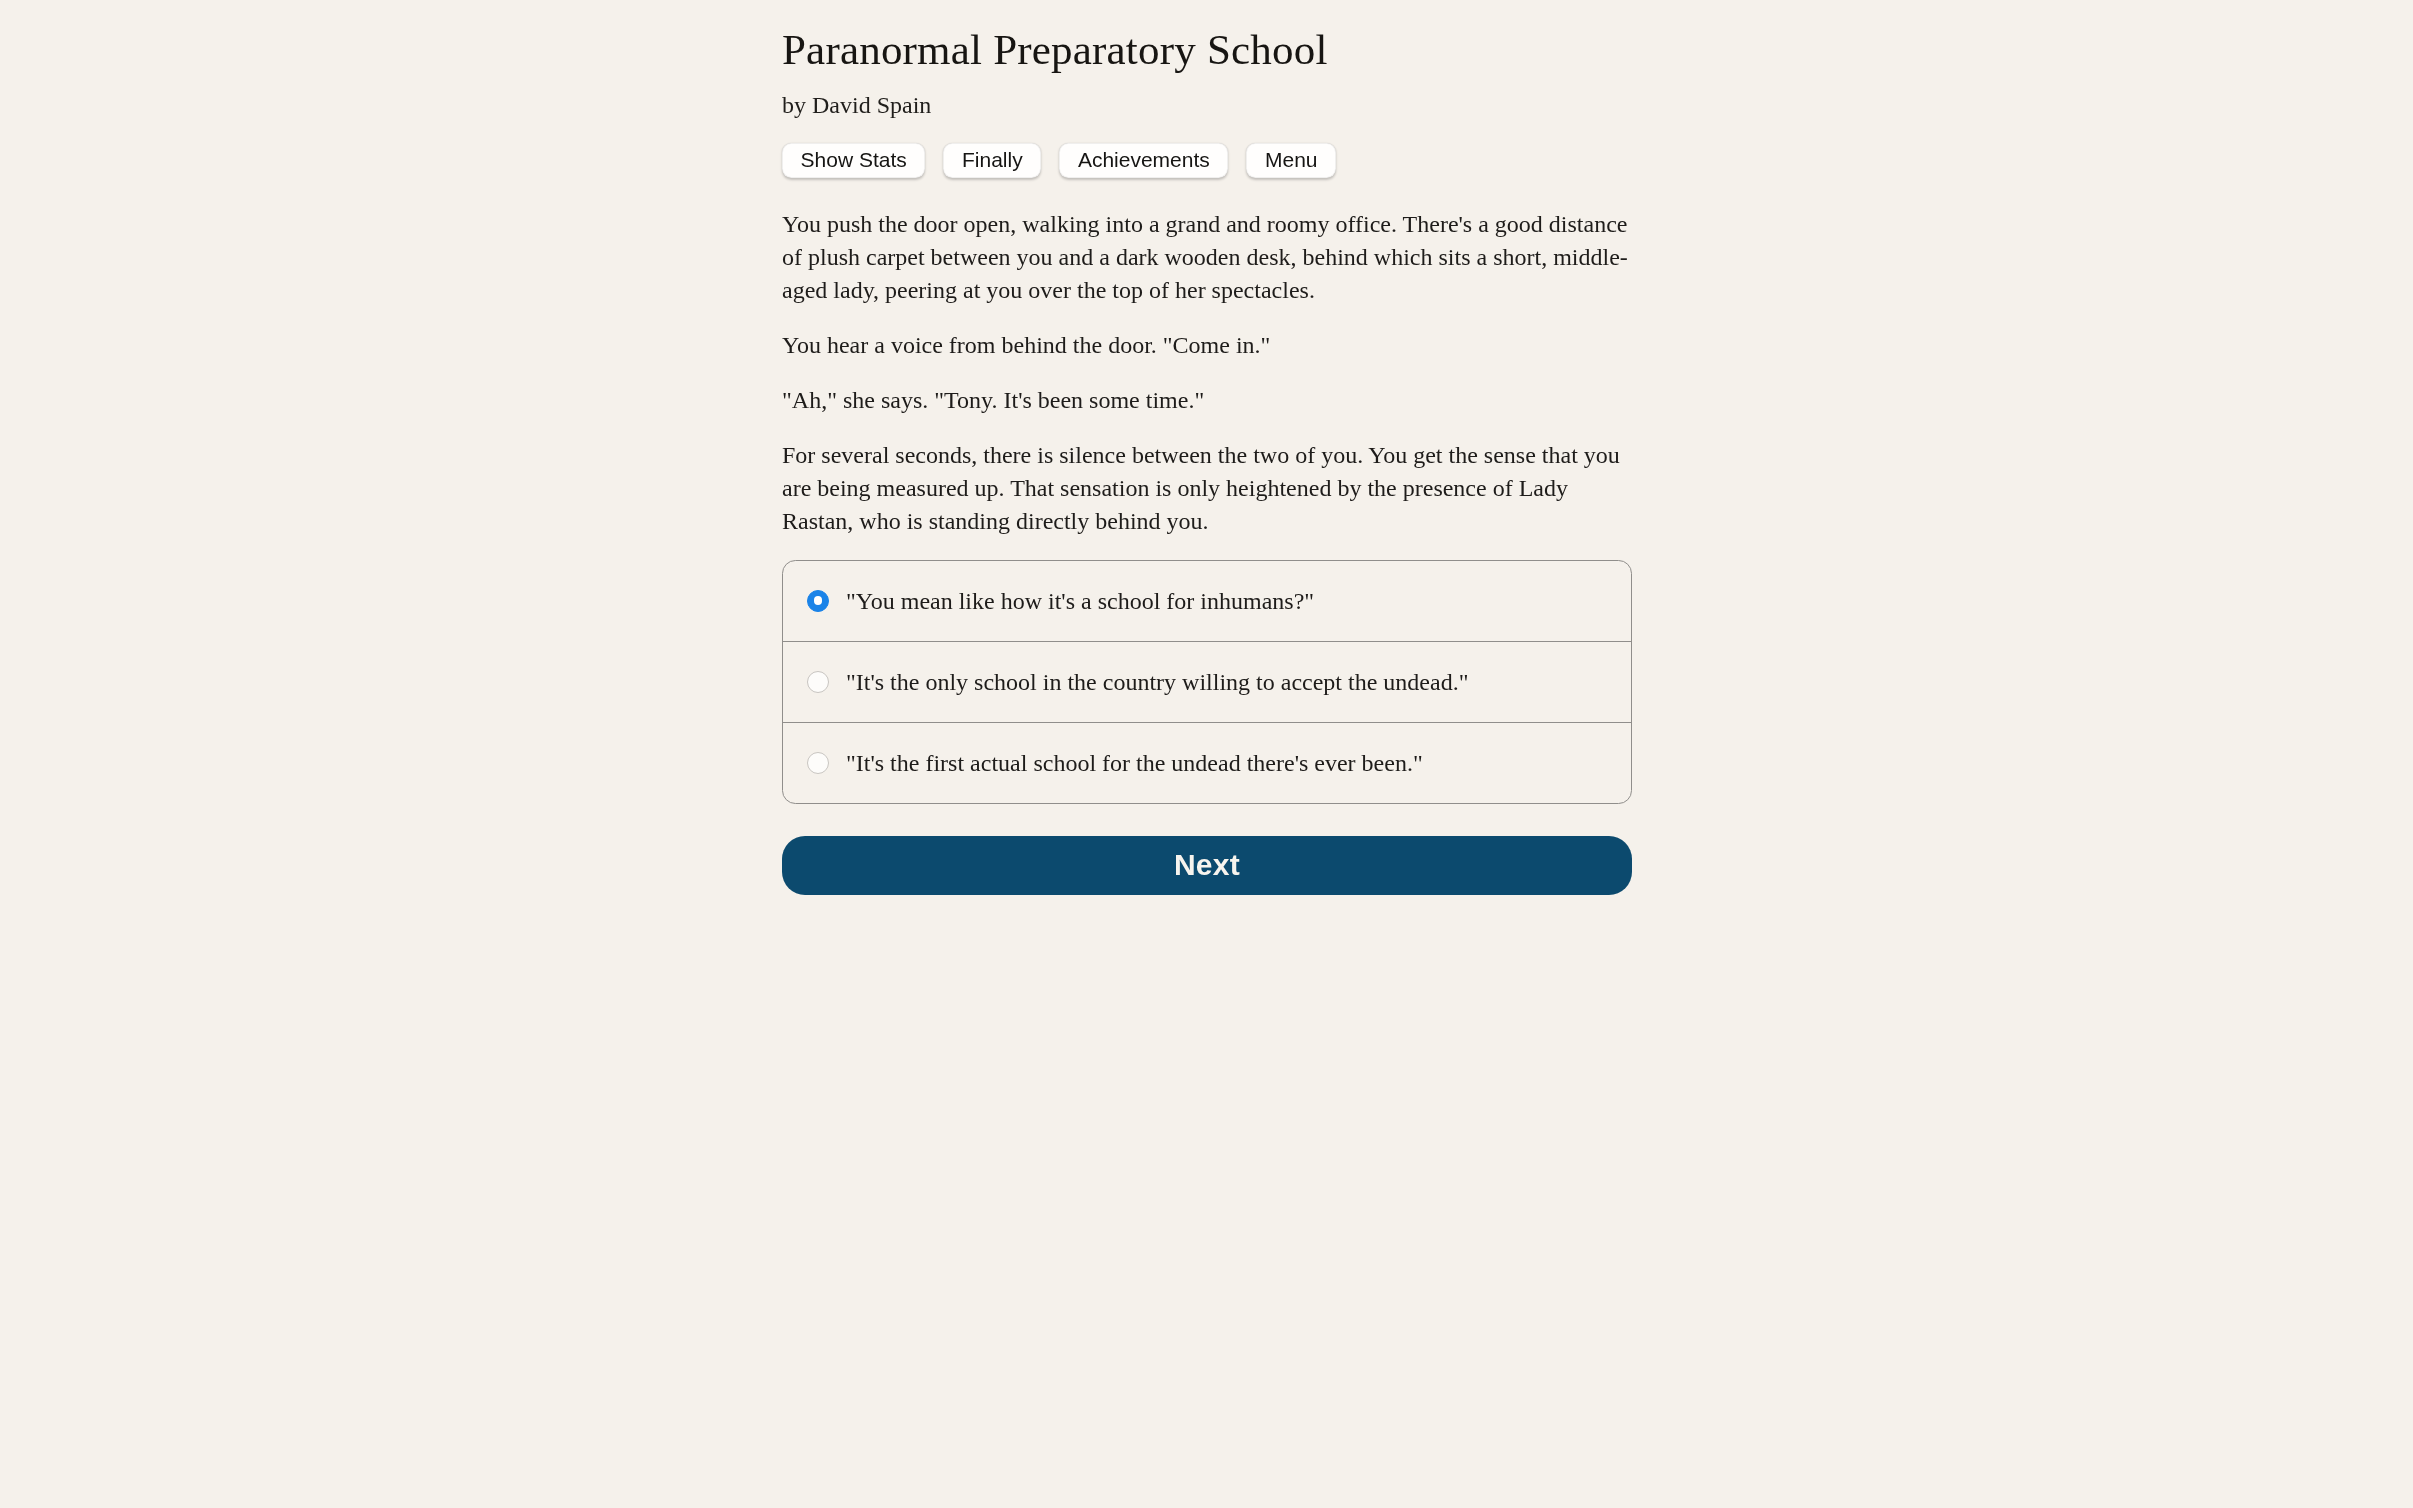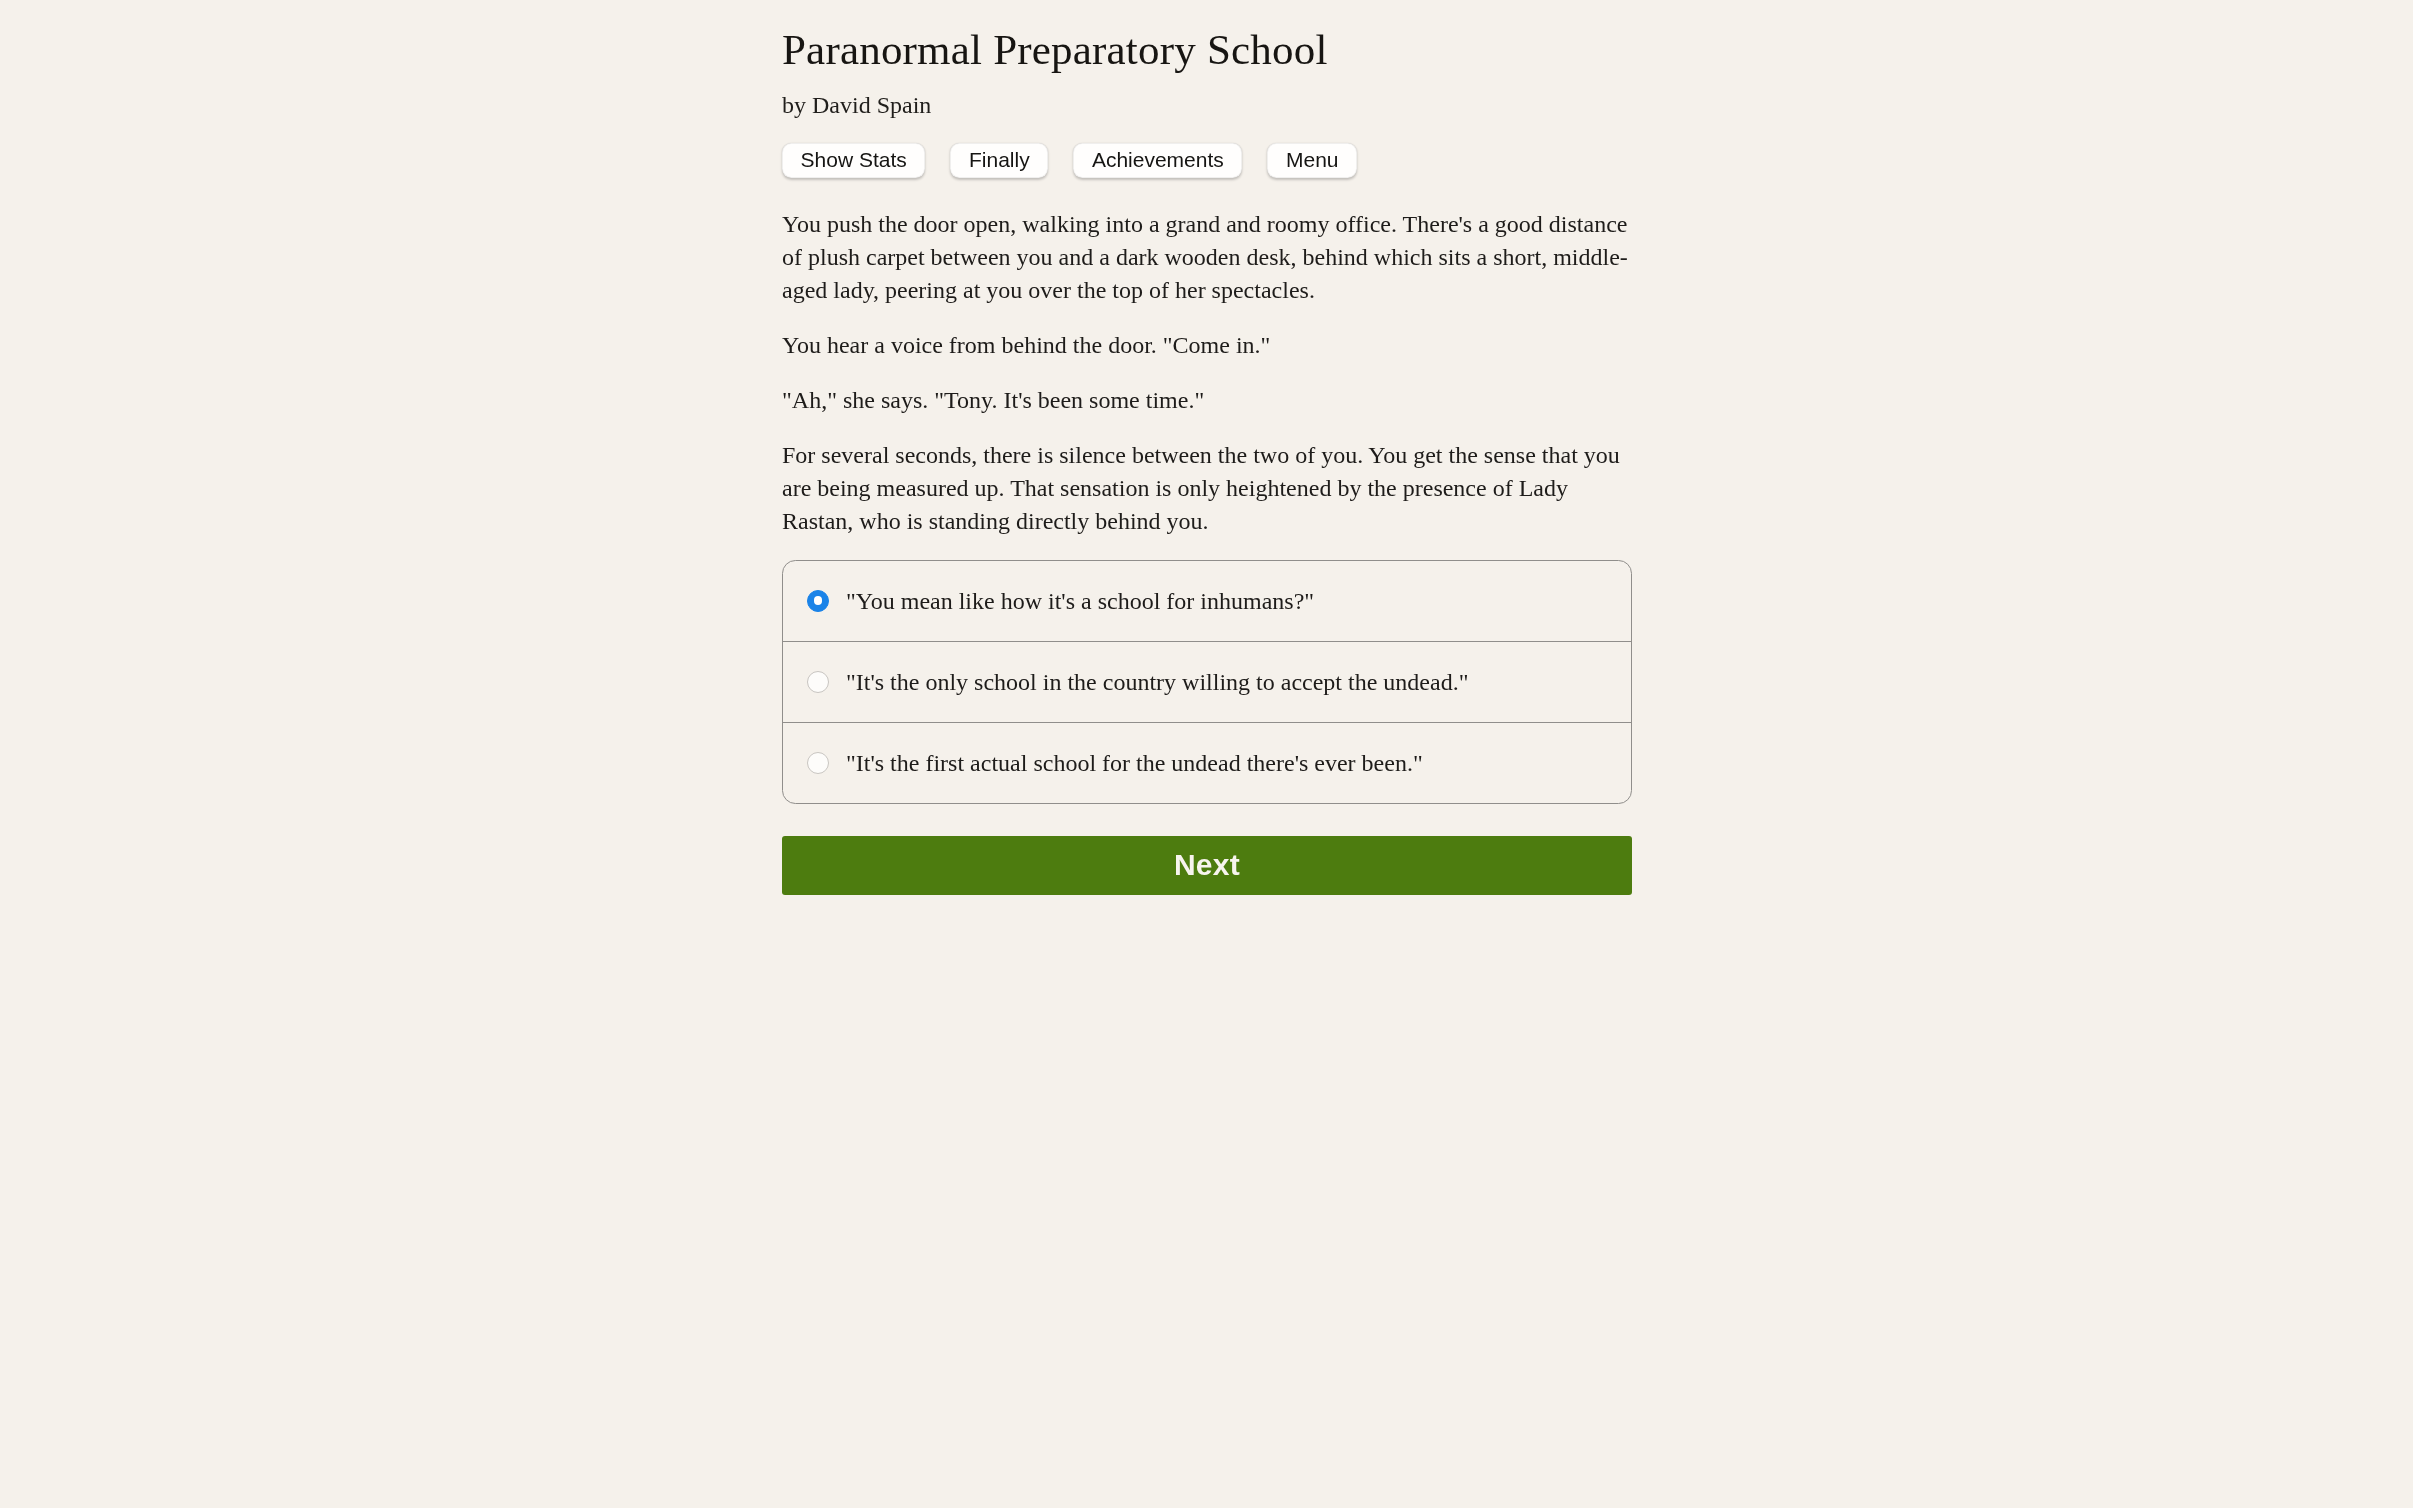--- a/index.html
+++ b/index.html
@@ -31,21 +31,21 @@
   }
   .byline {
     margin: 20px 0 0 0;
     font-size: 24px;
     line-height: 30px;
     color: #201e1b;
   }
   .toolbar {
     margin-top: 22.6px;
     display: flex;
-    gap: 25px;
+    gap: 18px;
     align-items: flex-start;
   }
   .toolbar-btn {
     font-family: "Liberation Sans", sans-serif;
     font-size: 21px;
     color: #161513;
     background: #fffefd;
     border: 0.8px solid rgba(0,0,0,0.06);
     border-radius: 9.2px;
     height: 35px;
@@ -109,22 +109,22 @@
     width: 8.4px;
     height: 8.4px;
     border-radius: 50%;
     background: #ffffff;
   }
   .next-btn {
     margin-top: 32px;
     width: 100%;
     height: 59px;
     border: none;
-    border-radius: 3px;
-    background: #4d7c0f;
+    border-radius: 23px;
+    background: #0c4a6e;
     color: #f7f4ee;
     font-family: "Liberation Sans", sans-serif;
     font-weight: bold;
     font-size: 30px;
     display: flex;
     align-items: center;
     justify-content: center;
     cursor: pointer;
     letter-spacing: 0.3px;
   }

